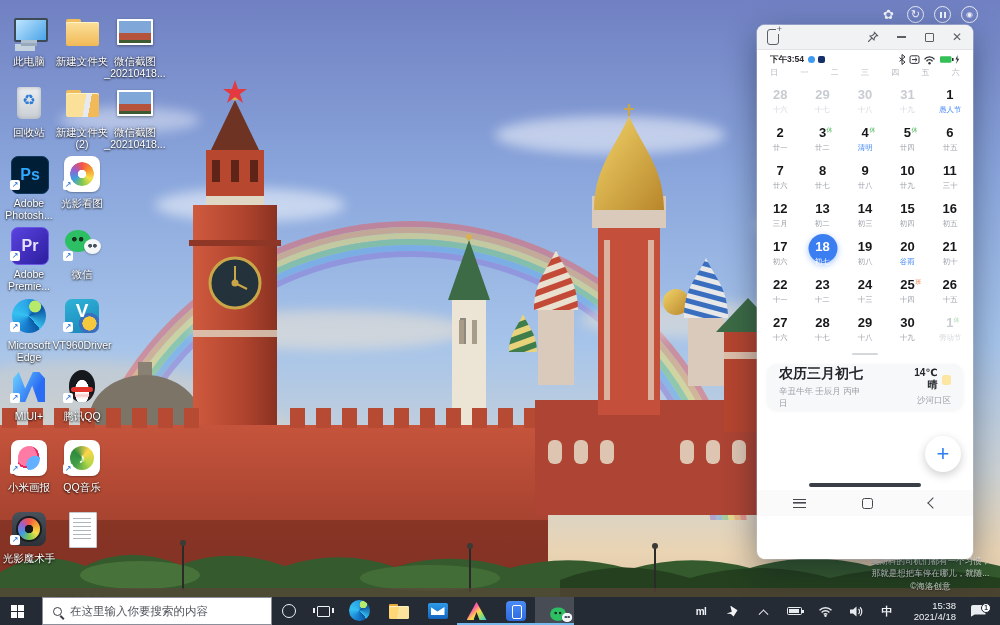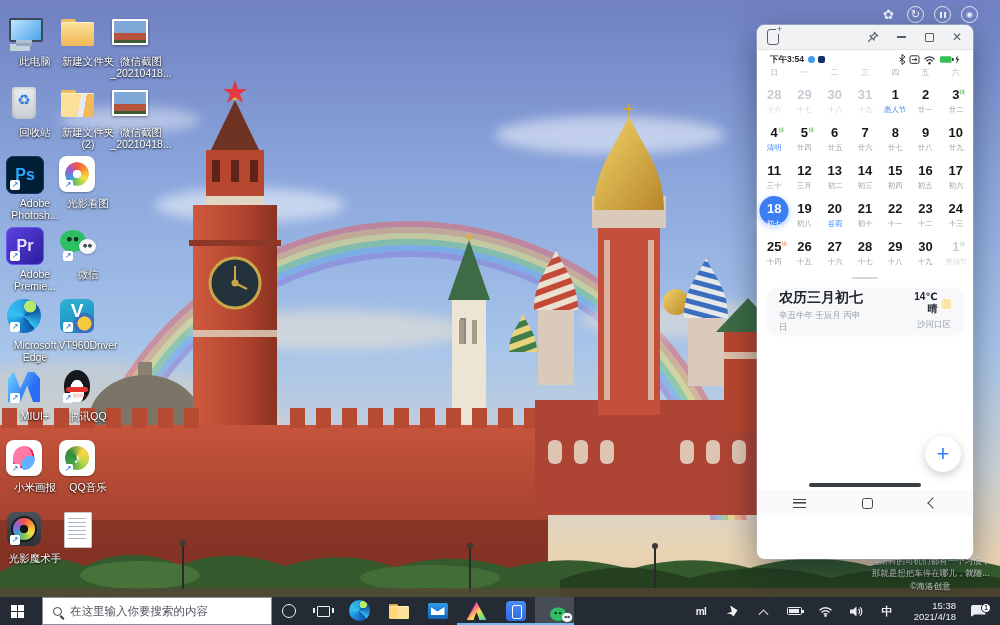--- a/index.html
+++ b/index.html
@@ -16,21 +16,21 @@
       color:rgba(255,255,255,.92);font-size:10px;}
   .oc.ring{border:1.5px solid rgba(255,255,255,.85);}
   .oc-flower{font-size:13px;}
   .oc-pause{gap:2px;}
   .oc-pause i{display:block;width:2px;height:6px;background:rgba(255,255,255,.92);}
   .oc-refresh{font-size:11px;line-height:1;}
   .oc-eye{font-size:8px;}
 
   
   .desktop-icons{position:absolute;inset:0;z-index:2;}
-  .desk-icon{position:absolute;width:50px;display:flex;flex-direction:column;cursor:default;}
+  .desk-icon{position:absolute;width:50px;display:flex;flex-direction:column;align-items:center;cursor:default;}
   .dicon{position:relative;width:40px;height:40px;display:block;}
   .dlabel{margin-top:3px;width:62px;text-align:center;font-size:10.5px;line-height:1.18;color:#fff;
     text-shadow:0 1px 2px rgba(0,0,0,.85),0 0 3px rgba(0,0,0,.6);white-space:pre-line;word-break:break-word;}
   .sc-arrow{position:absolute;left:6px;top:38px;width:10px;height:10px;background:#fff;border-radius:2px;
     color:#1a66d8;font-size:8px;line-height:10px;text-align:center;z-index:2;margin-top:-12px;align-self:flex-start;}
 
   .pc::before{content:'';position:absolute;left:5px;top:6px;width:30px;height:20px;border:2px solid #3d4a56;
     border-radius:2px;background:linear-gradient(135deg,#bfe6ff,#4aa3e8);}
   .pc::after{content:'';position:absolute;left:12px;top:28px;width:16px;height:3px;background:#aebfcf;
     box-shadow:0 3px 0 -0px #97a9ba,-4px 6px 0 2px #c4d2de;}
@@ -118,21 +118,21 @@
 
   .cal-header{height:33px;display:flex;align-items:center;padding:0 13px;}
   .cal-title{font-size:17px;font-weight:bold;color:#17181a;letter-spacing:.2px;}
   .cal-hint{font-size:8px;color:#8b9097;font-weight:bold;margin-left:4px;margin-top:7px;}
   .cal-h-icons{margin-left:auto;display:flex;align-items:center;gap:15px;}
   .ih-cal{width:13px;height:13px;border:1.5px solid #3c4046;border-radius:3px;box-shadow:inset 0 3px 0 #3c4046;}
   .ih-dots{width:3px;height:3px;border-radius:50%;background:#3c4046;box-shadow:0 -5px 0 #3c4046,0 5px 0 #3c4046;margin:0 2px;}
 
   .weekday-row{display:grid;grid-template-columns:repeat(7,1fr);height:13px;padding:0 2px;}
   .weekday-row span{text-align:center;font-size:8px;color:#b3b8c0;}
-  .calendar-grid{display:grid;grid-template-columns:repeat(7,1fr);grid-auto-rows:38px;padding:2px 2px 0;}
+  .calendar-grid{display:grid;grid-template-columns:repeat(5,1fr);grid-auto-rows:38px;padding:2px 2px 0;}
   .cell{position:relative;text-align:center;padding-top:3px;}
   .dnum{position:relative;display:inline-block;font-size:13px;font-weight:bold;color:#17181a;line-height:14px;z-index:1;}
   .lunar{display:block;font-size:8px;color:#9aa0a8;margin-top:1px;transform:scale(.92);position:relative;z-index:1;}
   .lunar.fest{color:#3b82f6;}
   .dbadge{position:absolute;left:100%;top:-3px;font-size:7px;font-weight:normal;transform:scale(.85);}
   .dbadge.rest{color:#3cb14a;}
   .dbadge.work{color:#f07b3c;}
   .cell.muted .dnum{color:#c8ccd2;}
   .cell.muted .lunar{color:#d4d7db;}
   .cell.muted .dbadge.rest{color:#a5d8ab;}

